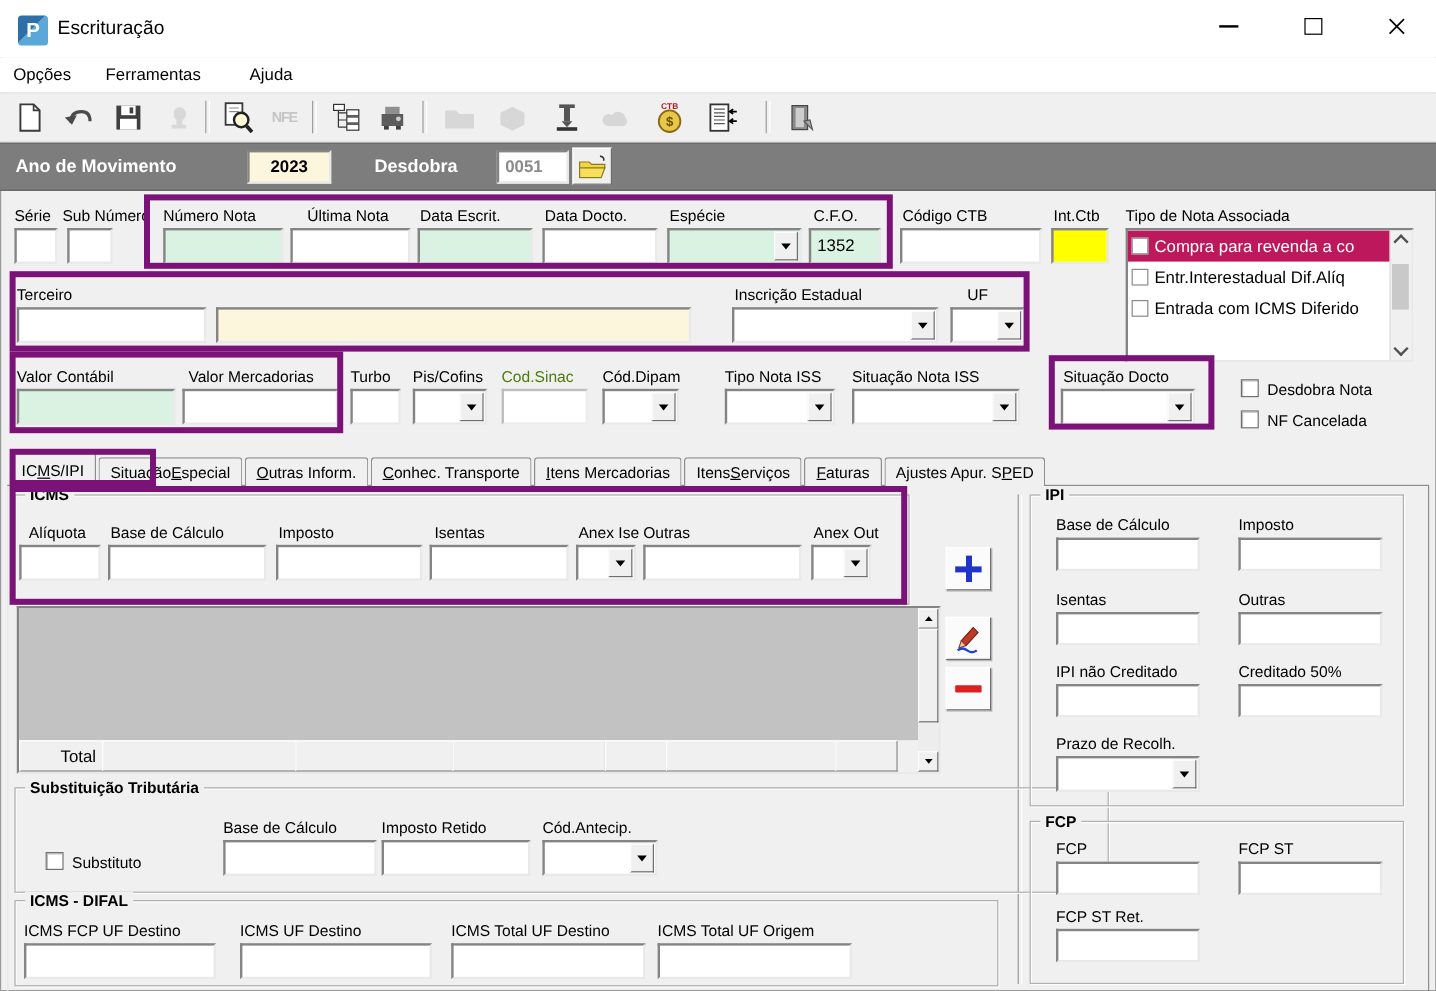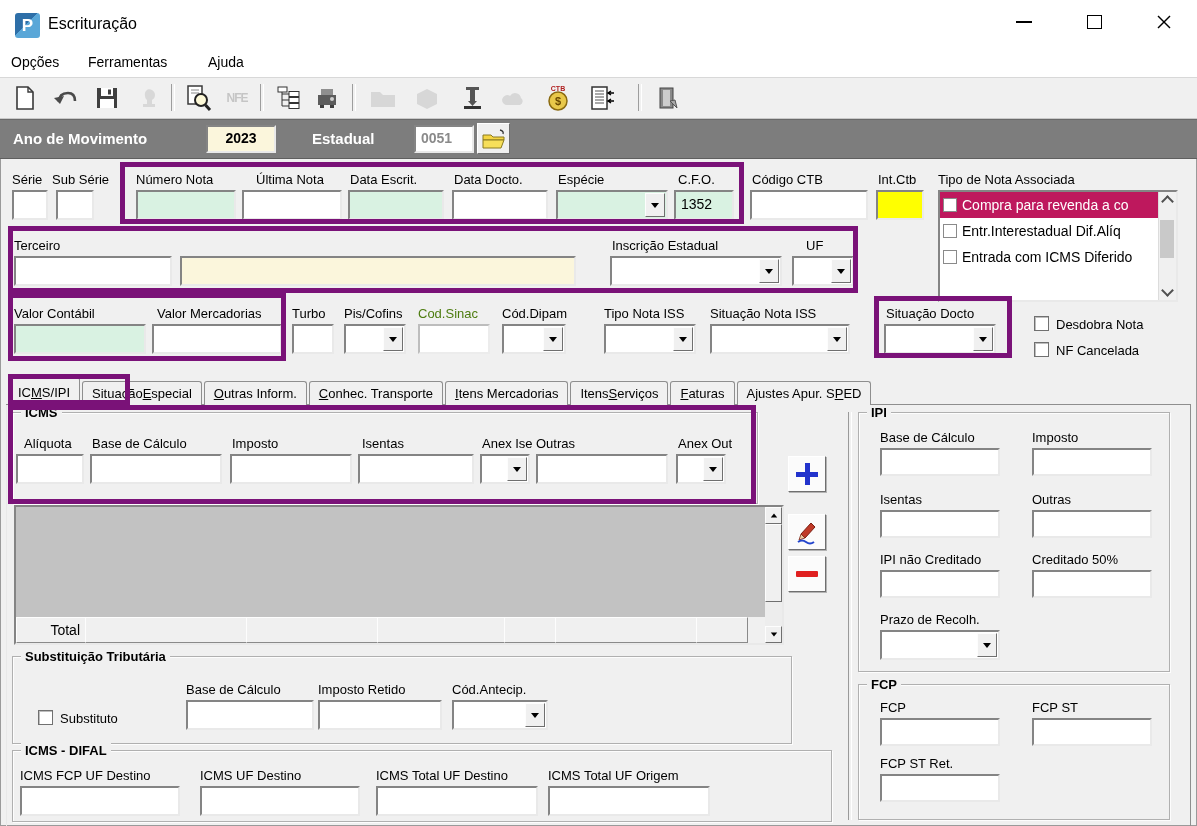--- a/index.html
+++ b/index.html
@@ -223,34 +223,34 @@
         <rect x="6" y="3" width="13" height="20" fill="#8a8a8a" stroke="#444"></rect>
         <rect x="9" y="5" width="7" height="16" fill="#cdcdcd"></rect>
         <path d="M16 16l7 7-2-8z" fill="#a9a9a9" stroke="#555"></path>
       </svg>
   </div>
 </div>
 
 <div id="hdrbar">
   <span class="hlbl" style="left:13px">Ano de Movimento</span>
   <div class="box cream bold" style="left:206px;top:5px;width:70px;height:28px;text-align:center;line-height:23px">2023</div>
-  <span class="hlbl" style="left:312px">Estadual</span>
+  <span class="hlbl" style="left:312px">Desdobra</span>
   <div class="box bold" style="left:414px;top:5px;width:60px;height:28px;color:#8a8a8a;line-height:23px">0051</div>
   <div style="position:absolute;left:477px;top:3px;width:33px;height:31px;background:#f0f0f0;border:1px solid;border-color:#fff #6f6f6f #6f6f6f #fff;display:flex;align-items:center;justify-content:center;box-sizing:border-box">
     <svg width="24" height="20">
         <path d="M1 6h8l2 2h11v3H1z" fill="#f4d442" stroke="#8a7a20"></path>
         <path d="M1 11h21l-3 8H1z" fill="#f7df5a" stroke="#8a7a20"></path>
         <path d="M18 1q4 1 3 4" fill="none" stroke="#333" stroke-width="1.3"></path>
       </svg>
   </div>
 </div>
 
 <span class="lbl" style="left:12px;top:172px">Série</span>
 <div class="box" style="left:12px;top:190px;width:36px;height:30px"></div>
-<span class="lbl" style="left:52px;top:172px">Sub Série</span>
+<span class="lbl" style="left:52px;top:172px">Sub Número</span>
 <div class="box" style="left:56px;top:190px;width:38px;height:30px"></div>
 
 <span class="lbl" style="left:136px;top:172px">Número Nota</span>
 <div class="box mint" style="left:136px;top:190px;width:100px;height:30px"></div>
 <span class="lbl" style="left:256px;top:172px">Última Nota</span>
 <div class="box" style="left:242px;top:190px;width:100px;height:30px"></div>
 <span class="lbl" style="left:350px;top:172px">Data Escrit.</span>
 <div class="box mint" style="left:348px;top:190px;width:96px;height:30px"></div>
 <span class="lbl" style="left:454px;top:172px">Data Docto.</span>
 <div class="box" style="left:452px;top:190px;width:96px;height:30px"></div>
@@ -451,21 +451,21 @@
   <svg width="26" height="26" viewBox="0 0 26 26">
     <path d="M7 15L17 4l4 4L11 19z" fill="#c03a28" stroke="#7a1f12"></path>
     <path d="M7 15l4 4-6 2z" fill="#e8c8a0" stroke="#7a1f12" stroke-width=".8"></path>
     <path d="M4 23q4-3 8 0t8 0" fill="none" stroke="#2244cc" stroke-width="2"></path>
   </svg>
 </div>
 <div class="act" style="left:788px;top:556px">
   <span class="minusbar"></span>
 </div>
 
-<div class="grp" style="left:12px;top:656px;width:780px;height:88px">
+<div class="grp" style="left:12px;top:656px;width:912px;height:88px">
   <span class="grp-title">Substituição Tributária</span>
 </div>
 <span class="cb" style="left:38px;top:710px"></span>
 <span class="lbl" style="left:60px;top:711px">Substituto</span>
 <span class="lbl" style="left:186px;top:682px">Base de Cálculo</span>
 <div class="box" style="left:186px;top:700px;width:128px;height:30px"></div>
 <span class="lbl" style="left:318px;top:682px">Imposto Retido</span>
 <div class="box" style="left:318px;top:700px;width:124px;height:30px"></div>
 <span class="lbl" style="left:452px;top:682px">Cód.Antecip.</span>
 <div class="box" style="left:452px;top:700px;width:96px;height:30px">

